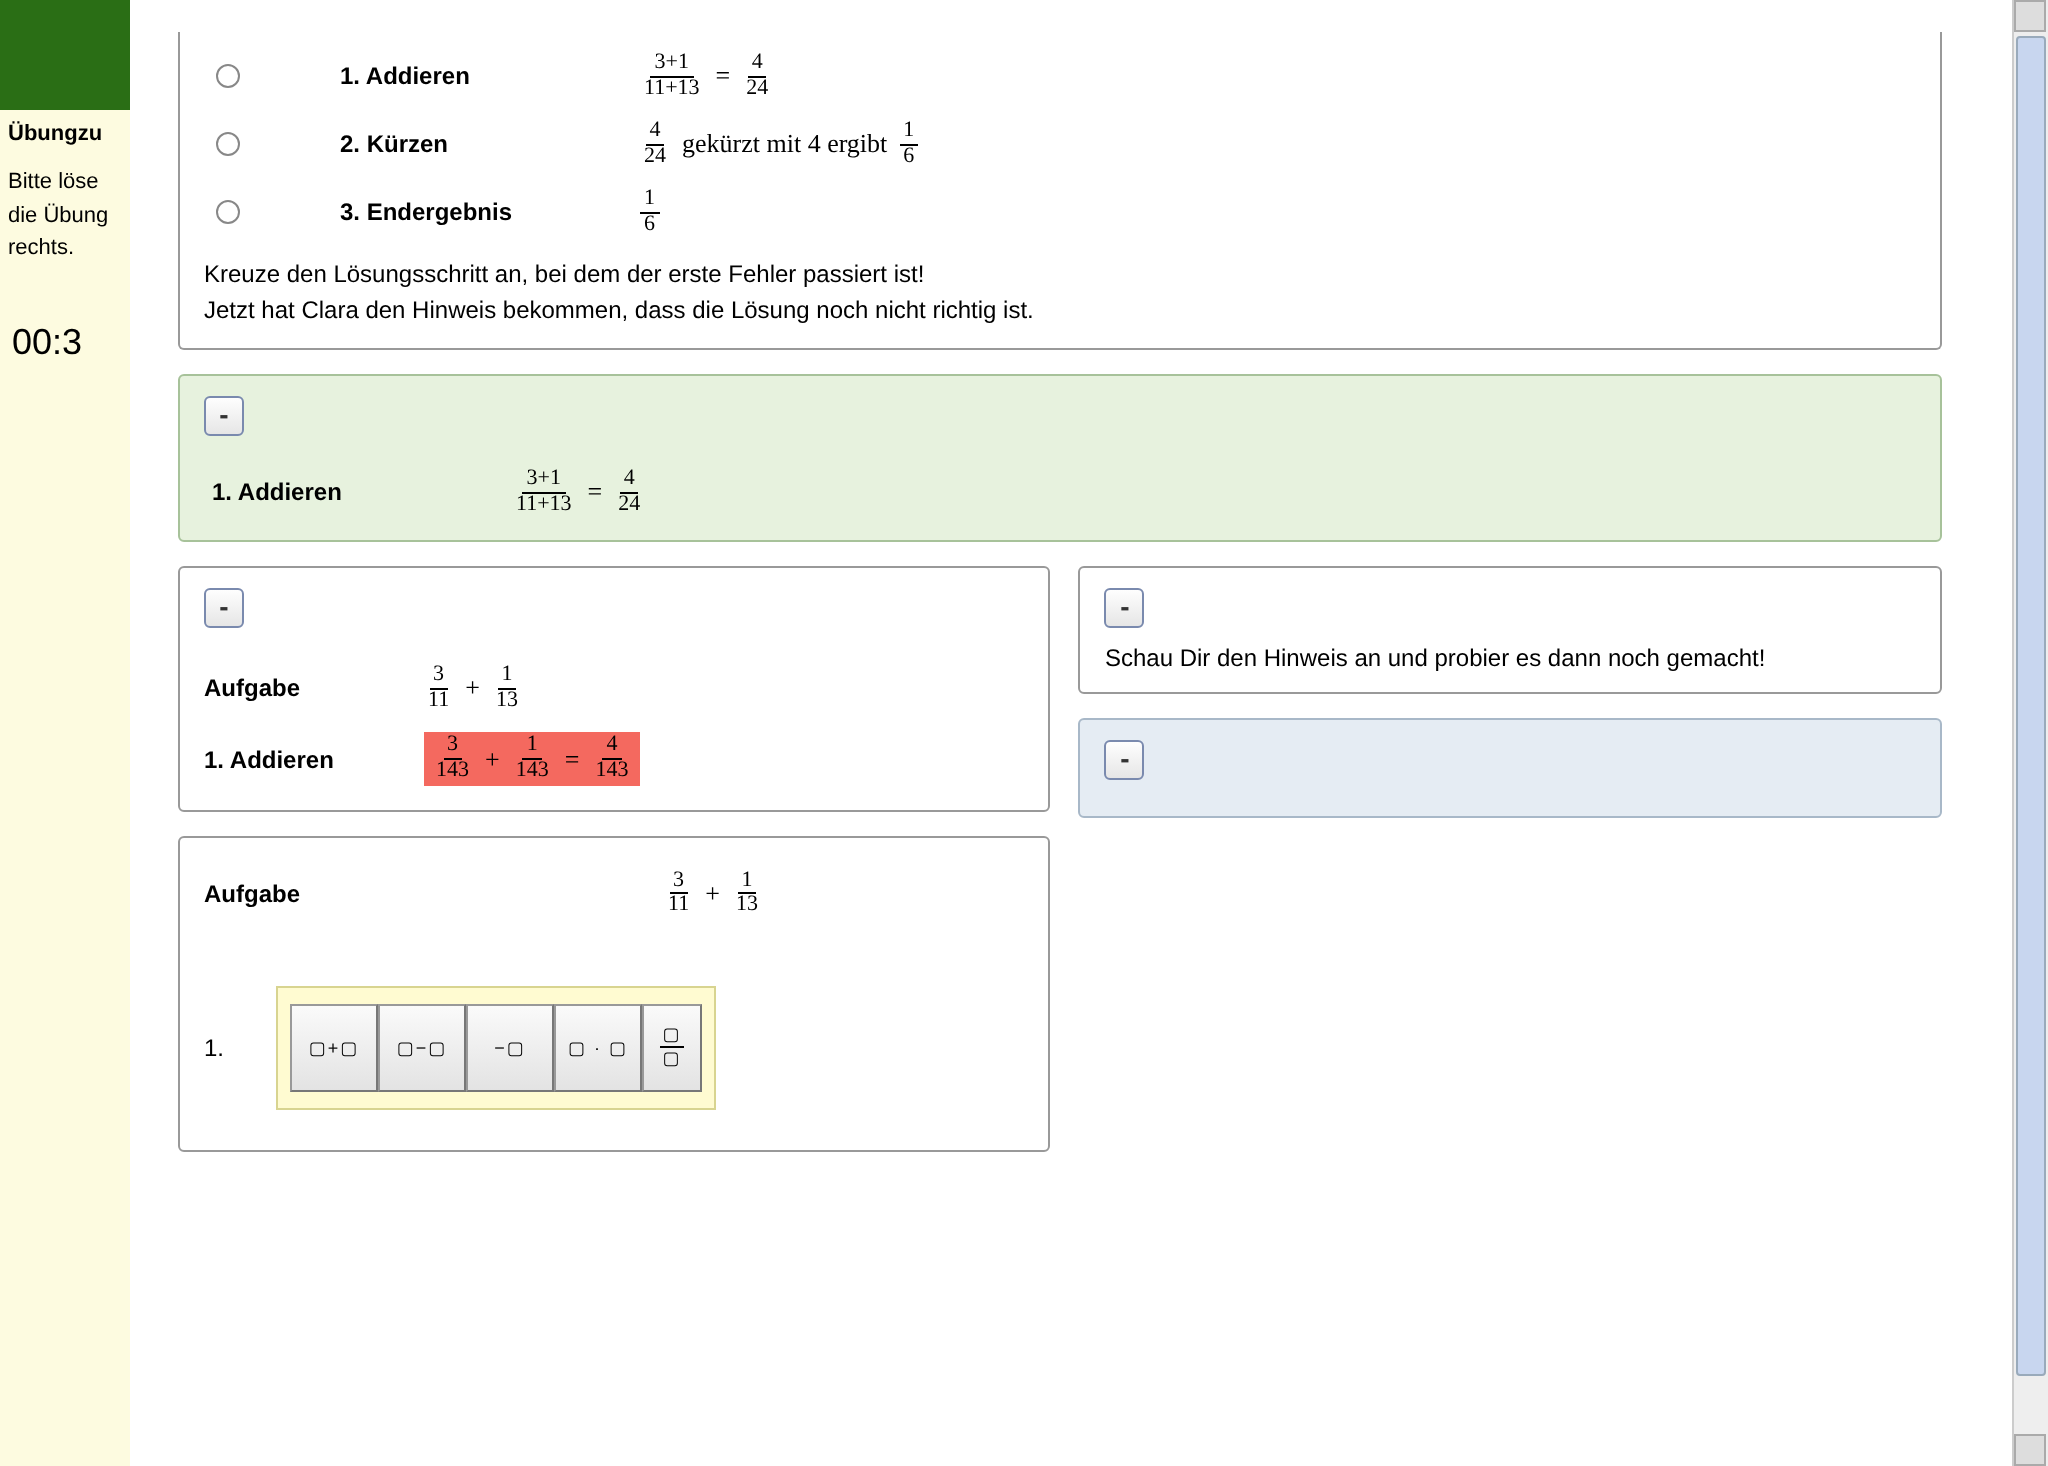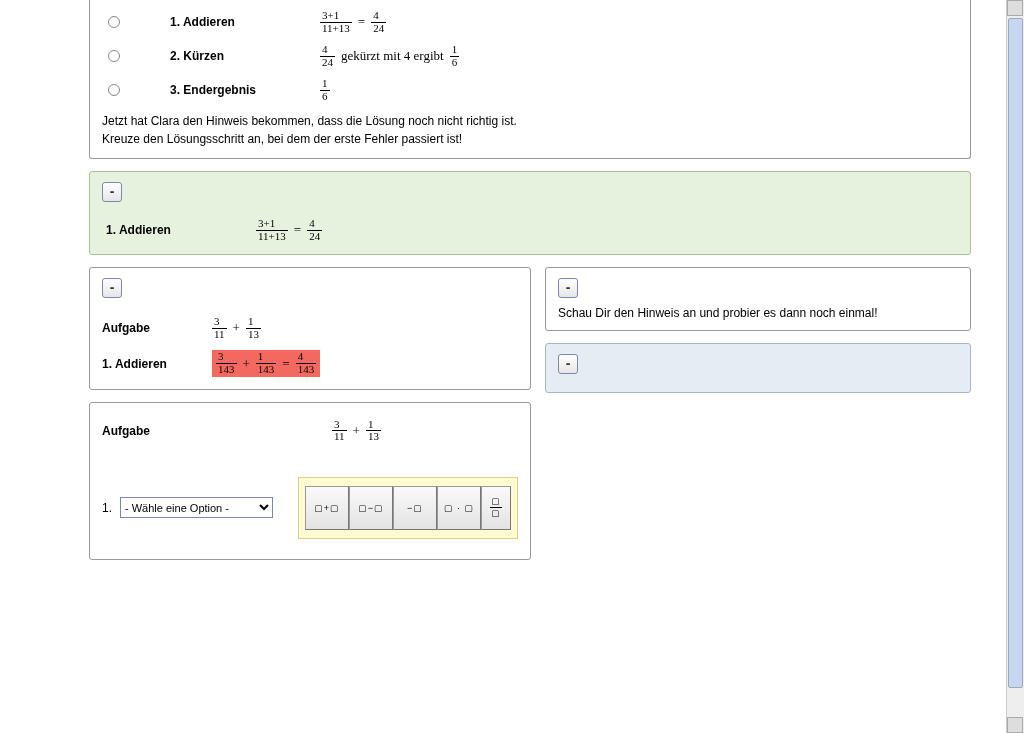--- a/index.html
+++ b/index.html
@@ -82,21 +82,21 @@
     position: absolute;
     left: 1px;
     top: 18px;
     width: 15px;
     height: 670px;
     background: #c8d6ef;
     border: 1px solid #9ab;
     border-radius: 2px;
   }
   .content {
-    padding: 0px 24px 8px 24px;
+    padding: 16px 24px 8px 24px;
   }
   .panel {
     border: 1px solid #999;
     border-radius: 3px;
     margin-bottom: 12px;
     padding: 10px 12px;
     background: #fff;
   }
   .panel.green {
     background: #e7f2de;
@@ -143,20 +143,21 @@
   }
   .math {
     display: inline-flex;
     align-items: center;
     font-family: "Times New Roman", serif;
     font-size: 13px;
   }
   .frac {
     display: inline-flex;
     flex-direction: column;
+    align-items: center;
     font-size: 11px;
     line-height: 1.05;
     vertical-align: middle;
   }
   .frac .num { border-bottom: 1px solid #000; padding: 0 2px; }
   .frac .den { padding: 0 2px; }
   .eq { margin: 0 6px; }
   .plus { margin: 0 6px; }
   .instr {
     margin-top: 10px;
@@ -229,20 +230,26 @@
     font-weight: bold;
     margin: 4px 0 6px 0;
     color: #2a3a4a;
   }
 </style>
 </head>
 <body>
 
 <div class="viewport">
 
+  <div class="sidebar">
+    <div class="sidebar-header"></div>
+    <div class="sidebar-title">Übungzu</div>
+    <div class="sidebar-text">Bitte löse die Übung rechts.</div>
+    <div class="timer">00:3</div>
+  </div>
 
   <div class="main">
     <div class="content">
 
       <div class="panel" style="border-top:none;border-radius:0 0 3px 3px;">
         <div class="step-row">
           <span class="radio"></span>
           <span class="step-label">1. Addieren</span>
           <span class="math">
             <span class="frac">
@@ -275,22 +282,22 @@
           <span class="radio"></span>
           <span class="step-label">3. Endergebnis</span>
           <span class="math">
             <span class="frac">
                 <span class="num">1</span>
                 <span class="den">6</span>
               </span>
           </span>
         </div>
         <div class="instr">
+          <div>Kreuze den Lösungsschritt an, bei dem der erste Fehler passiert ist!</div>
           <div>Jetzt hat Clara den Hinweis bekommen, dass die Lösung noch nicht richtig ist.</div>
-          <div>Kreuze den Lösungsschritt an, bei dem der erste Fehler passiert ist!</div>
         </div>
       </div>
 
       <div class="panel green">
         <div class="collapse-btn">-</div>
         <div class="spacer"></div>
         <div class="step-row step-indent" style="padding-left:0;margin-bottom:2px;">
           <span class="step-label" style="width:150px;">1. Addieren</span>
           <span class="math">
             <span class="frac">
@@ -358,23 +365,20 @@
                 <span class="plus">+</span>
                 <span class="frac">
                     <span class="num">1</span>
                     <span class="den">13</span>
                   </span>
               </span>
             </div>
             <div style="height:24px;"></div>
             <div style="display:flex;align-items:center;gap:8px;">
               <span style="font-weight:normal;">1.</span>
-              <select class="select">
-                <option>- Wähle eine Option -</option>
-              </select>
               <span style="width:10px;"></span>
               <span class="toolbox">
                 <span class="tool-btn">
                     <span class="sq">▢+▢</span>
                   </span>
                 <span class="tool-btn">
                     <span class="sq">▢−▢</span>
                   </span>
                 <span class="tool-btn">
                     <span class="sq">−▢</span>
@@ -392,21 +396,21 @@
             </div>
             <div style="height:10px;"></div>
           </div>
 
         </div>
 
         <div class="col-right">
 
           <div class="panel">
             <div class="collapse-btn">-</div>
-            <div>Schau Dir den Hinweis an und probier es dann noch einmal!</div>
+            <div>Schau Dir den Hinweis an und probier es dann noch gemacht!</div>
           </div>
 
           <div class="panel blue">
             <div class="collapse-btn">-</div>
           </div>
         </div>
       </div>
 
     </div>
   </div>

